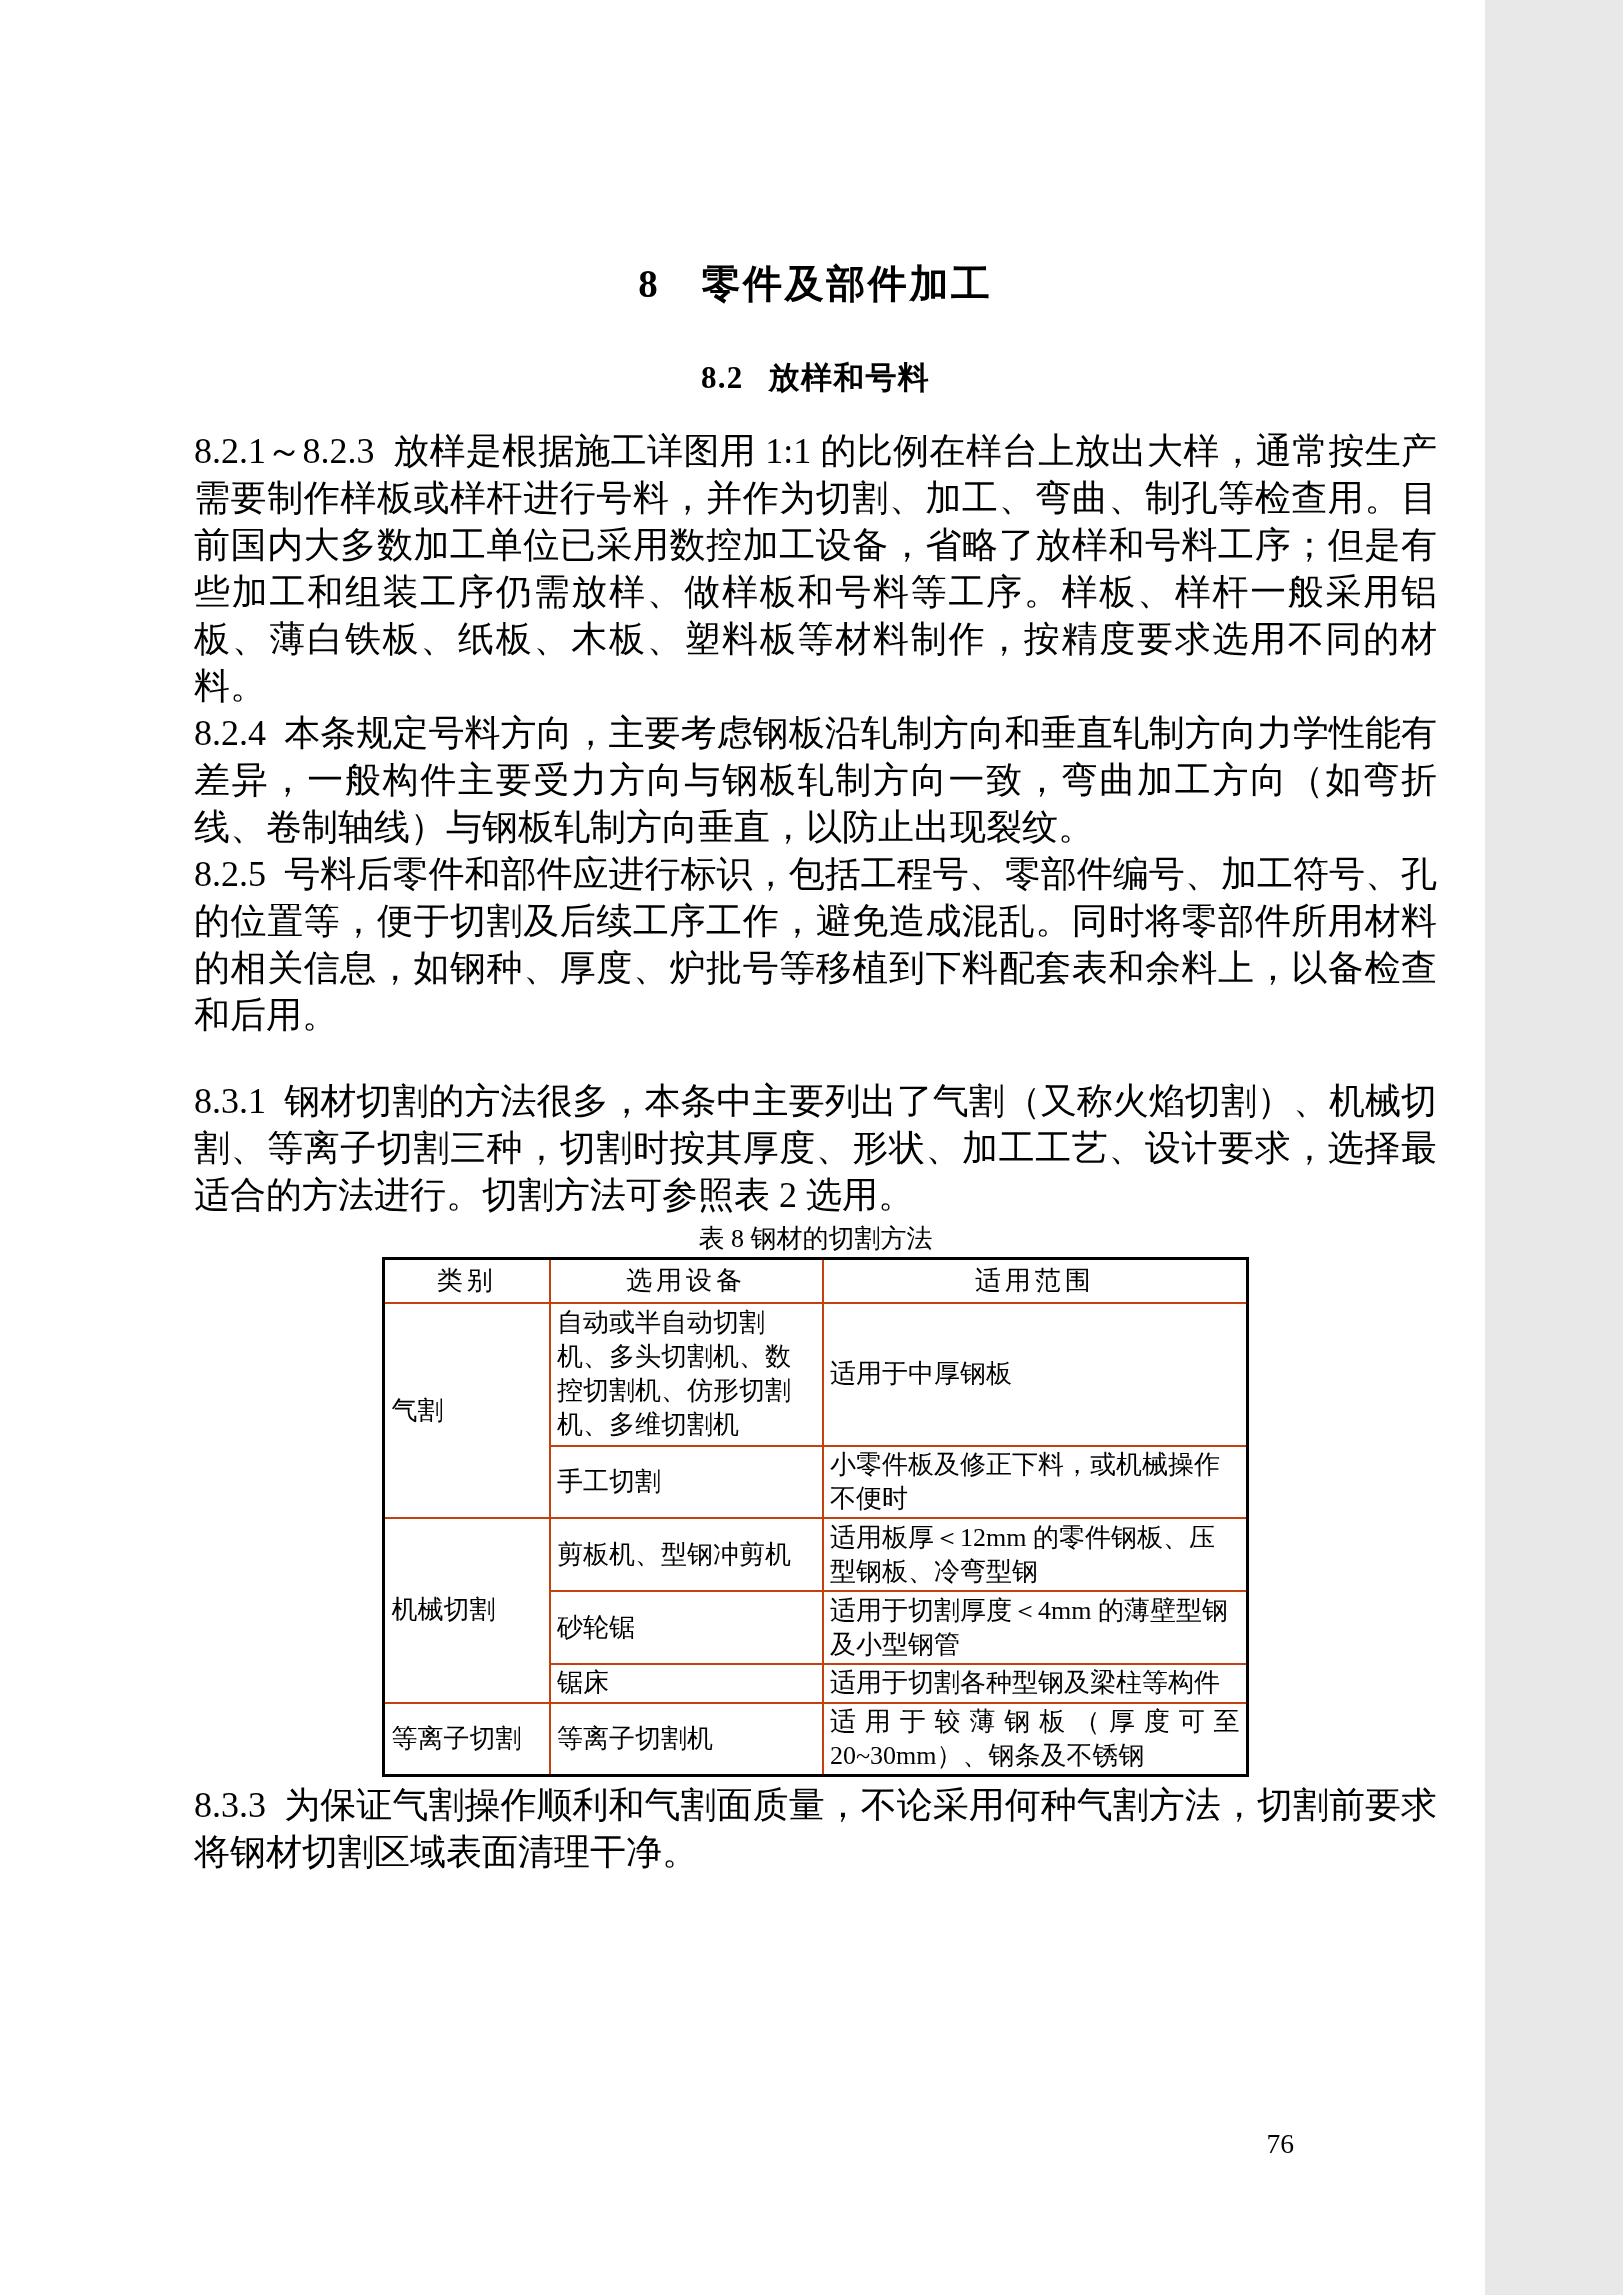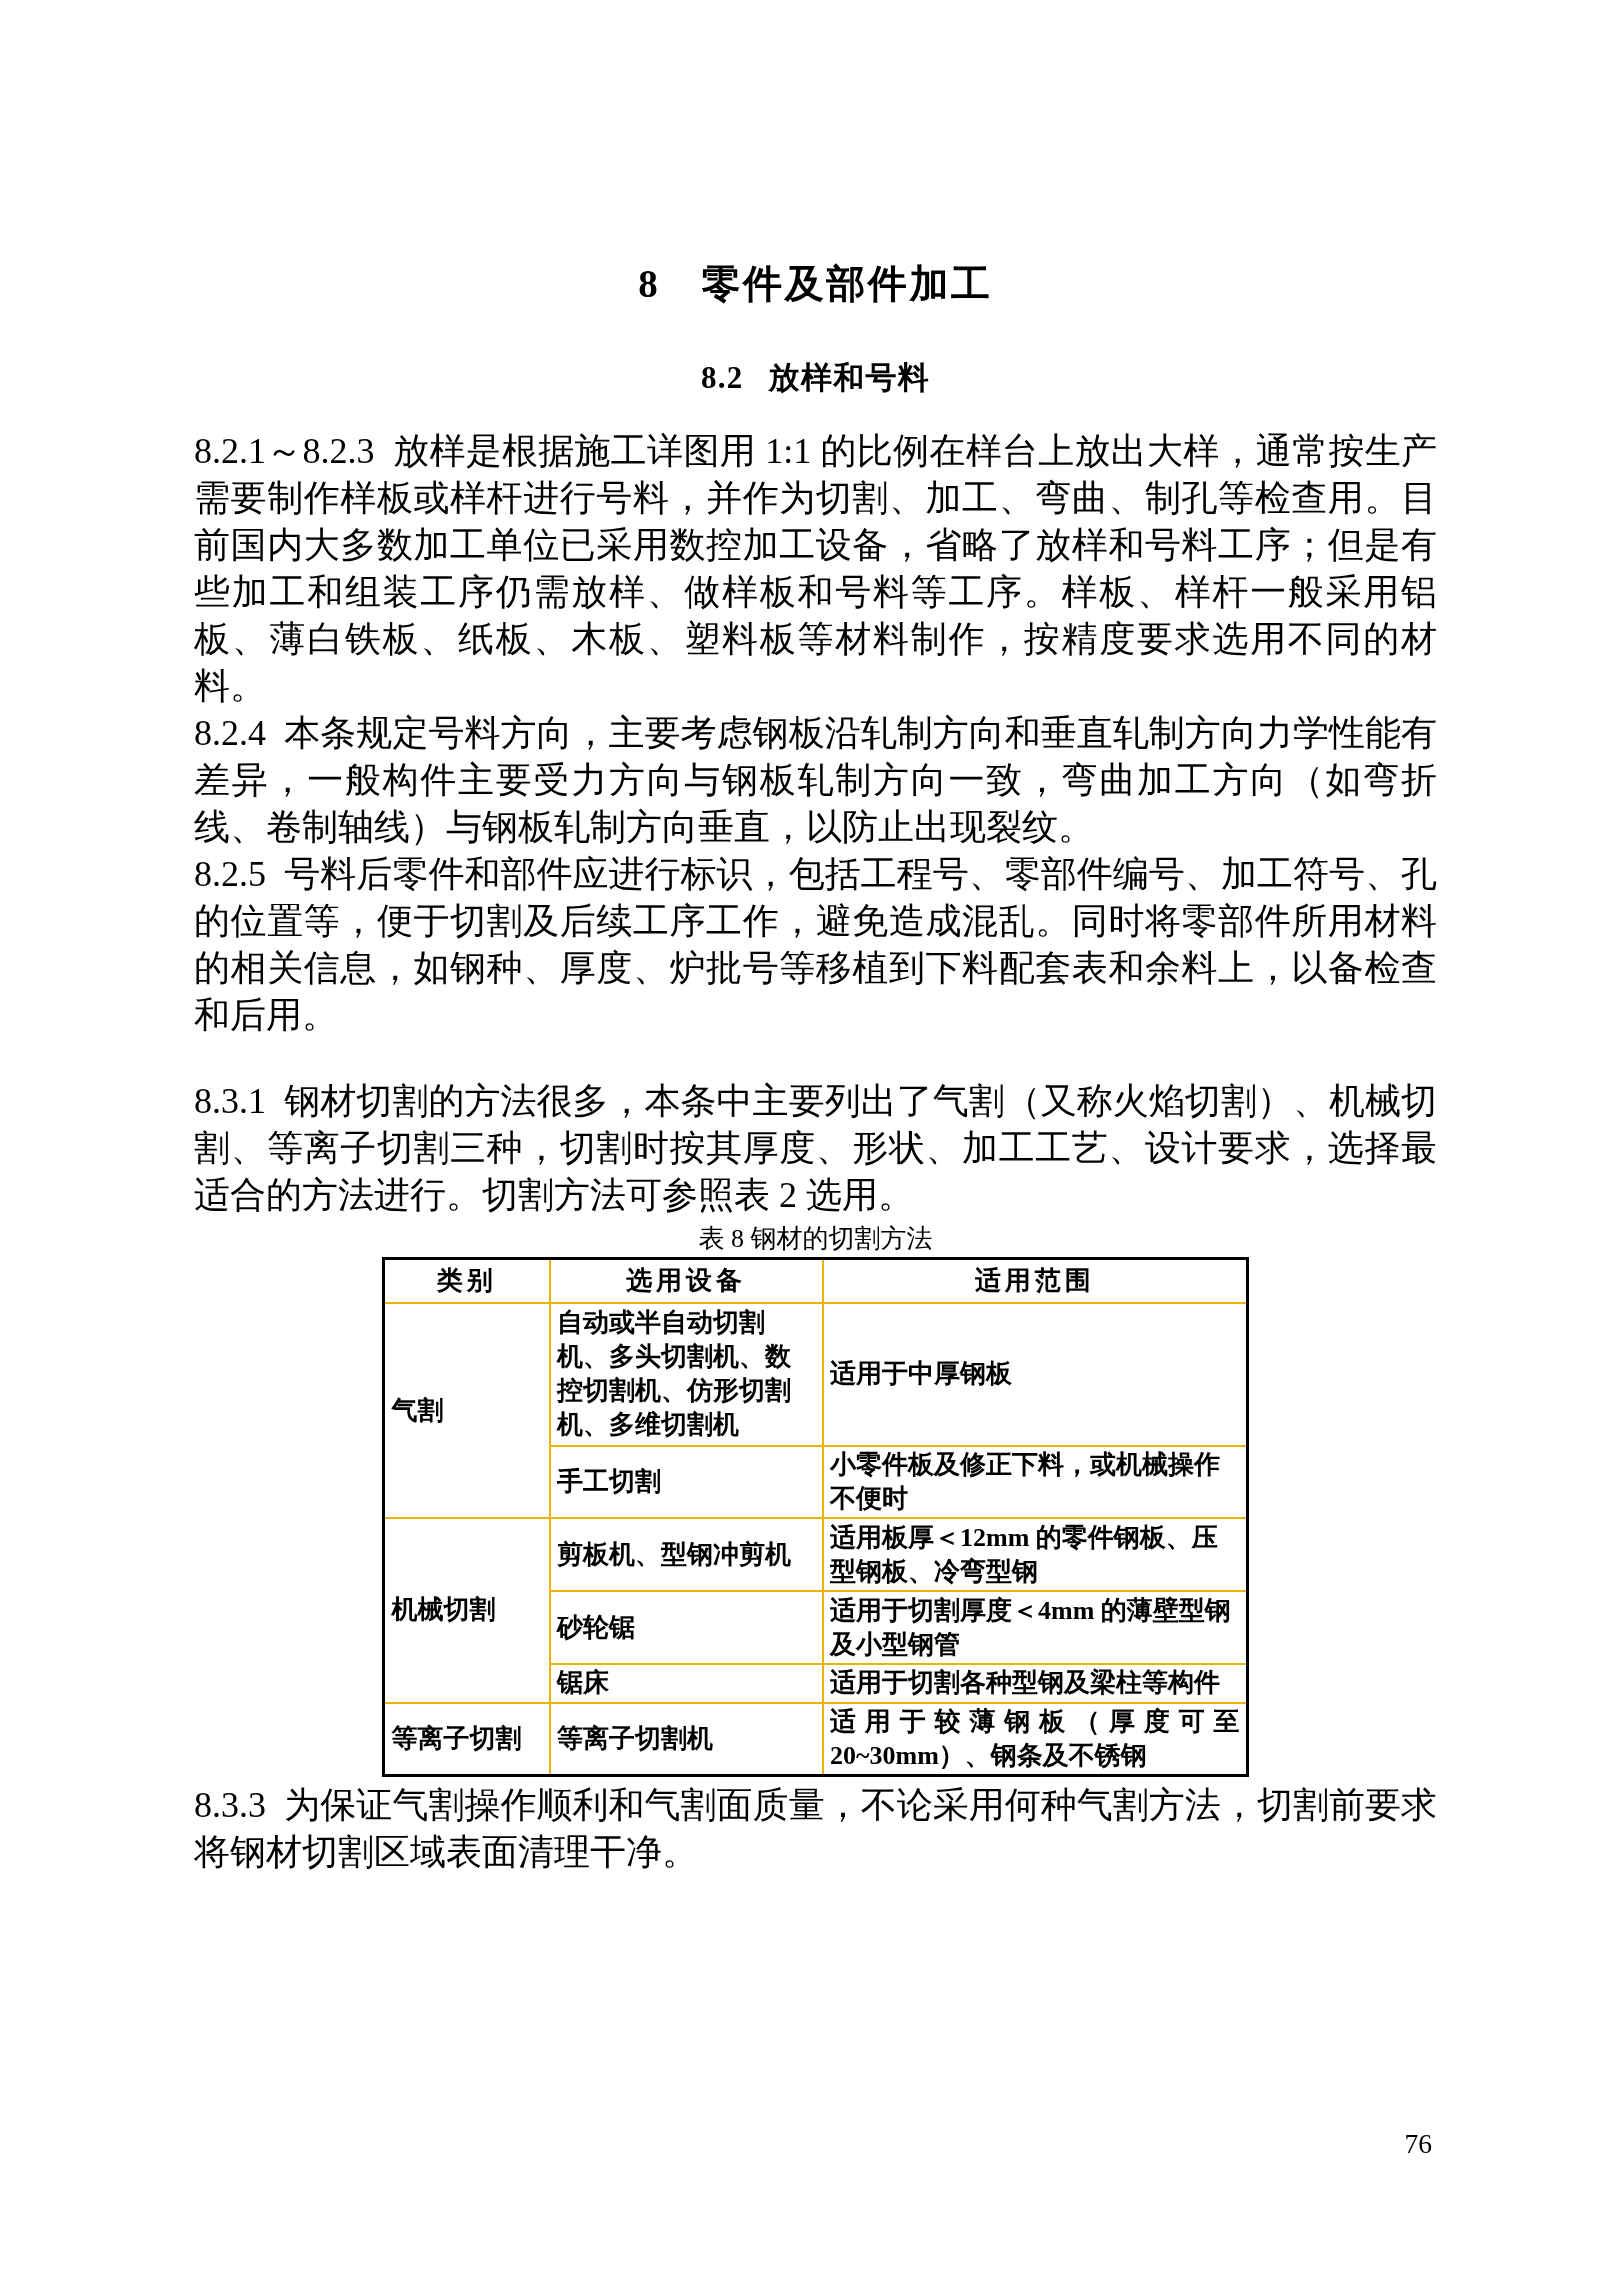--- a/index.html
+++ b/index.html
@@ -1,18 +1,18 @@
 <!DOCTYPE html>
 <html style="font-size:10.5px"><head>
 <meta charset="utf-8">
 <style>
   html, body { margin: 0; padding: 0; background: #e8e8e8; }
   .page {
     position: relative;
-    width: 1623px;
+    width: 1485px;
     height: 2295px;
     background: #ffffff;
     font-family: "Liberation Serif", "DejaVu Serif", serif;
     color: #000000;
     overflow: hidden;
   }
   .content {
     position: absolute;
     left: 194px;
     top: 0;
@@ -69,24 +69,24 @@
     width: 864px;
     table-layout: fixed;
     font-size: 26px;
     line-height: 34px;
   }
   table.cut-table col.c1 { width: 166px; }
   table.cut-table col.c2 { width: 273px; }
   table.cut-table col.c3 { width: 425px; }
   table.cut-table { border: 3.3px solid #000; }
   table.cut-table th, table.cut-table td {
-    border: 2px solid #eab308;
+    border: 2px solid #c2410c;
     padding: 1.3px 6.5px;
     vertical-align: middle;
-    font-weight: bold;
+    font-weight: normal;
   }
   table.cut-table th {
     text-align: center;
     letter-spacing: 3.9px;
     height: 39px;
   }
   td.cat { }
   td.equip, td.scope { text-align: left; }
   td.scope-justify {
     text-align: justify;

